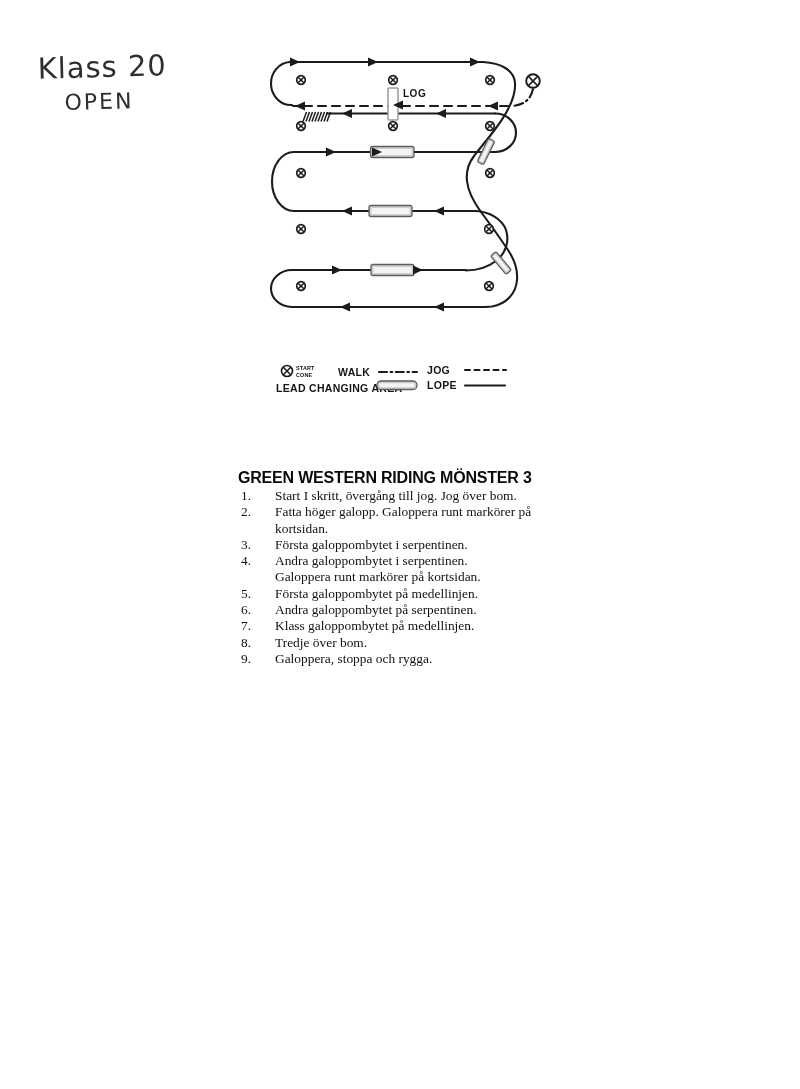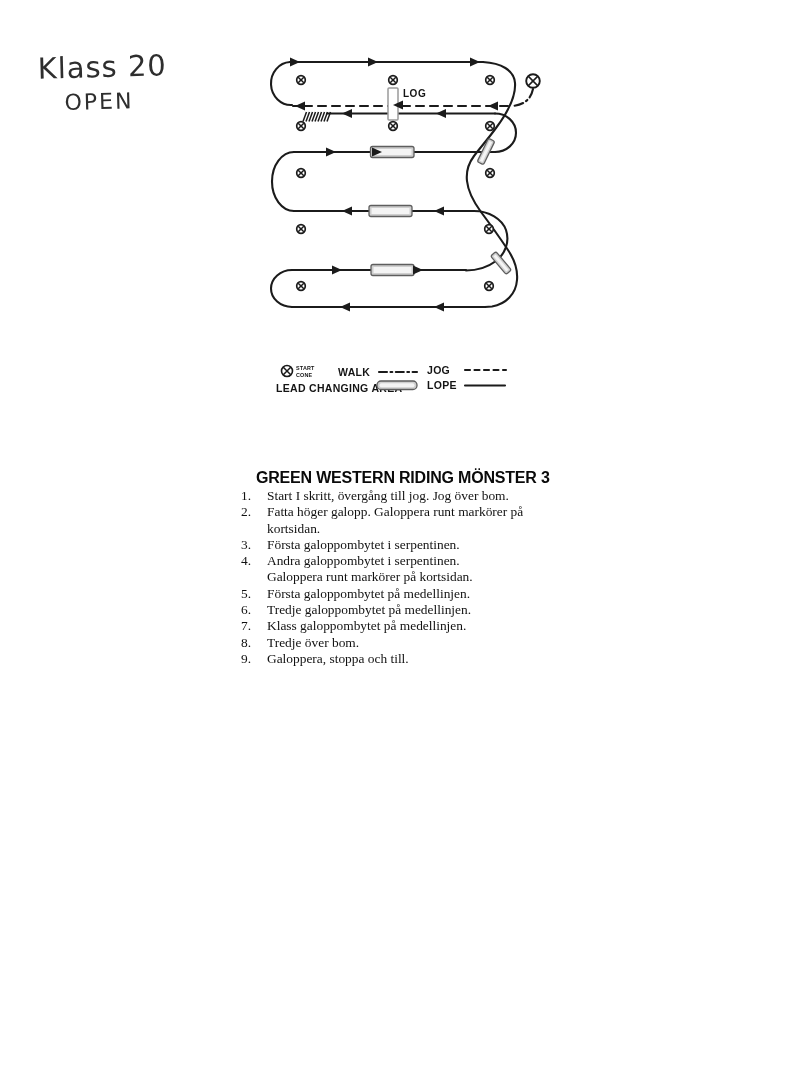--- a/index.html
+++ b/index.html
@@ -3,27 +3,27 @@
 <meta charset="utf-8">
 <style>
   html,body{margin:0;padding:0;background:#ffffff;}
   .page{position:relative;width:800px;height:1089px;background:#ffffff;
         font-family:"Liberation Sans",sans-serif;overflow:hidden;}
   .handwriting{position:absolute;left:38px;top:50px;transform:rotate(-1.5deg);
         color:#2e2e2e;font-family:"DejaVu Sans",sans-serif;}
   .hw1{font-size:29px;letter-spacing:1px;}
   .hw2{font-size:22px;letter-spacing:2px;margin:5px 0 0 26px;}
   .diagram-svg{position:absolute;left:0;top:0;}
-  .pattern-title{position:absolute;left:256px;top:469px;font-weight:bold;
+  .pattern-title{position:absolute;left:238px;top:469px;font-weight:bold;
         font-size:16px;letter-spacing:-0.2px;color:#0a0a0a;white-space:nowrap;}
   .instr{position:absolute;left:241px;top:488px;width:335px;
         font-family:"Liberation Serif",serif;font-size:13.4px;line-height:16.3px;color:#111;}
   .instr-row{display:flex;}
   .instr-num{width:26px;flex:0 0 26px;}
-  .instr-text{flex:1;}
+  .instr-text{flex:1;margin-left:8px;}
   svg .ink{stroke:#1b1b1b;stroke-width:2.1;fill:none;stroke-linecap:round;}
   svg .thin{stroke:#1b1b1b;stroke-width:1.5;fill:none;}
   svg .conecirc{fill:#ffffff;stroke:#1b1b1b;stroke-width:1.7;}
   svg .arrow{fill:#1b1b1b;stroke:none;}
   svg .area-outer{fill:#cfcfcf;stroke:#5e5e5e;stroke-width:1.3;}
   svg .area-inner{fill:#f4f4f4;stroke:none;}
   svg text{fill:#141414;font-family:"Liberation Sans",sans-serif;font-weight:bold;}
   svg .leg-label{font-size:10.5px;letter-spacing:0.3px;}
   svg .leg-tiny{font-size:5.4px;letter-spacing:0.2px;}
   svg .log-label{font-size:10px;letter-spacing:0.5px;}
@@ -250,29 +250,29 @@
       <div class="instr-row">
         <span class="instr-num">4.</span>
         <span class="instr-text">Andra galoppombytet i serpentinen.<br>Galoppera runt markörer på kortsidan.</span>
       </div>
       <div class="instr-row">
         <span class="instr-num">5.</span>
         <span class="instr-text">Första galoppombytet på medellinjen.</span>
       </div>
       <div class="instr-row">
         <span class="instr-num">6.</span>
-        <span class="instr-text">Tredje galoppombytet på medellinjen.</span>
+        <span class="instr-text">Andra galoppombytet på serpentinen.</span>
       </div>
       <div class="instr-row">
         <span class="instr-num">7.</span>
         <span class="instr-text">Klass galoppombytet på medellinjen.</span>
       </div>
       <div class="instr-row">
         <span class="instr-num">8.</span>
         <span class="instr-text">Tredje över bom.</span>
       </div>
       <div class="instr-row">
         <span class="instr-num">9.</span>
-        <span class="instr-text">Galoppera, stoppa och till.</span>
+        <span class="instr-text">Galoppera, stoppa och rygga.</span>
       </div>
     </div>
 
 </div>
 
 </body></html>

